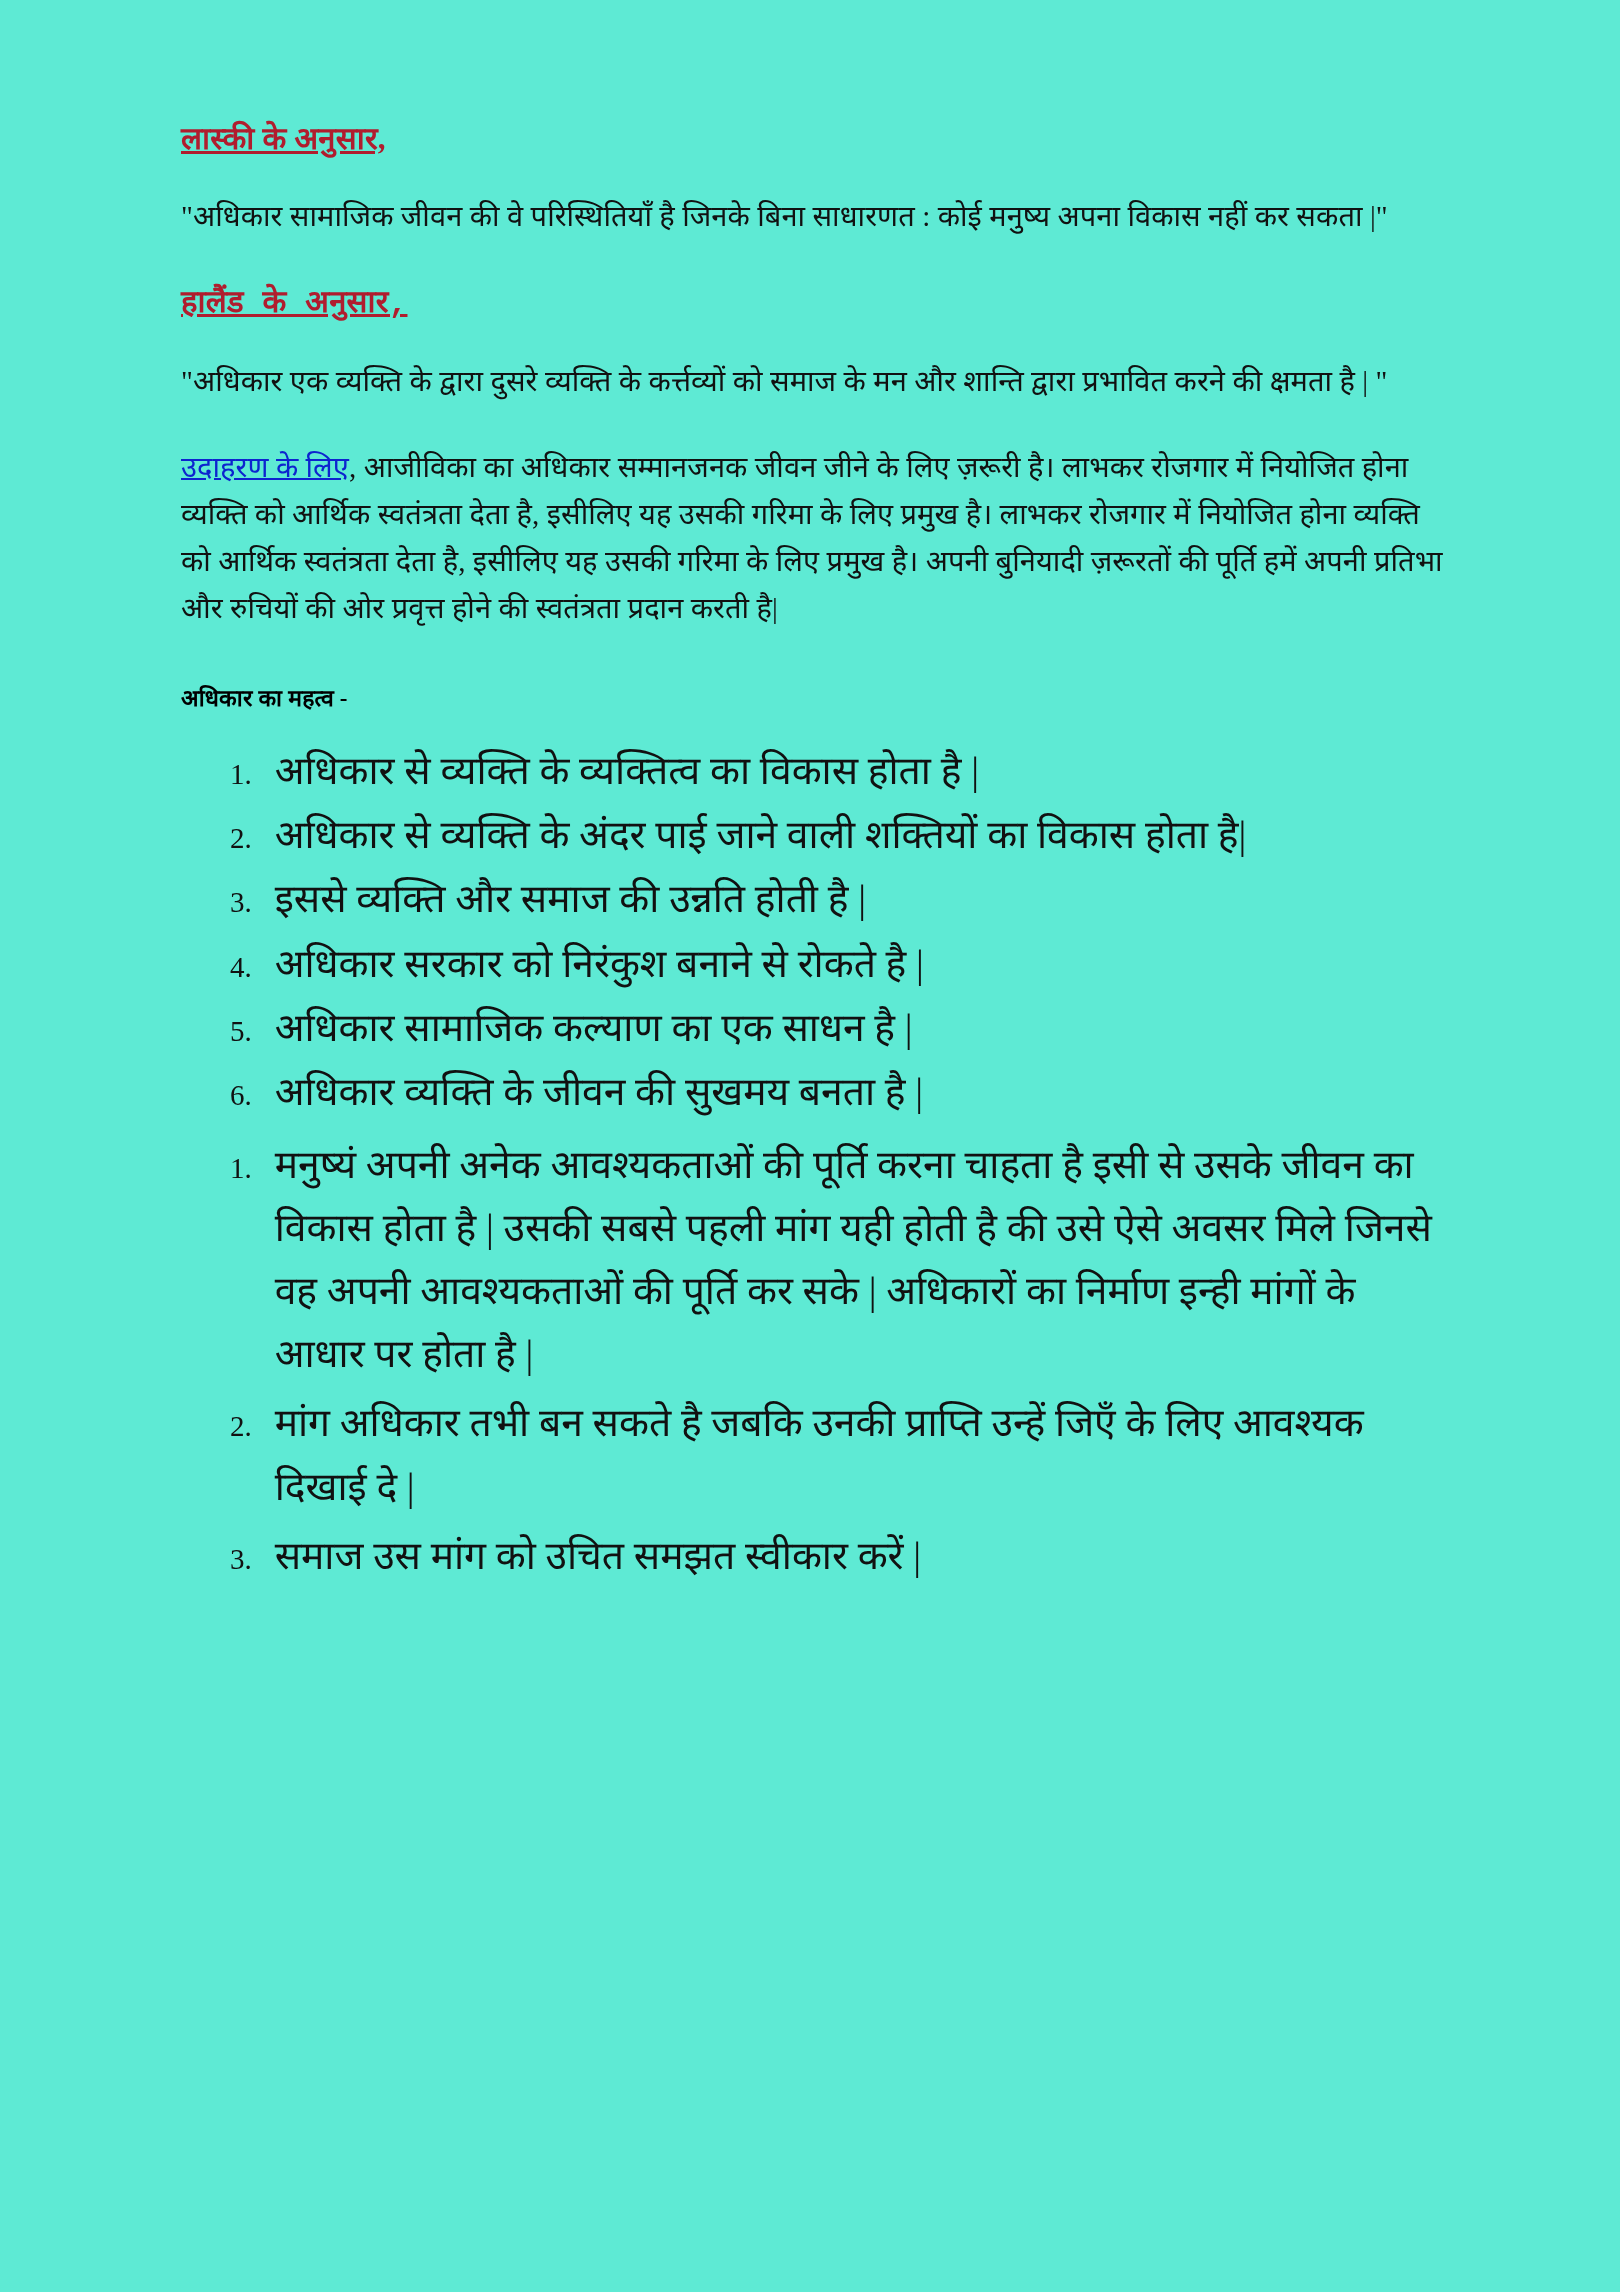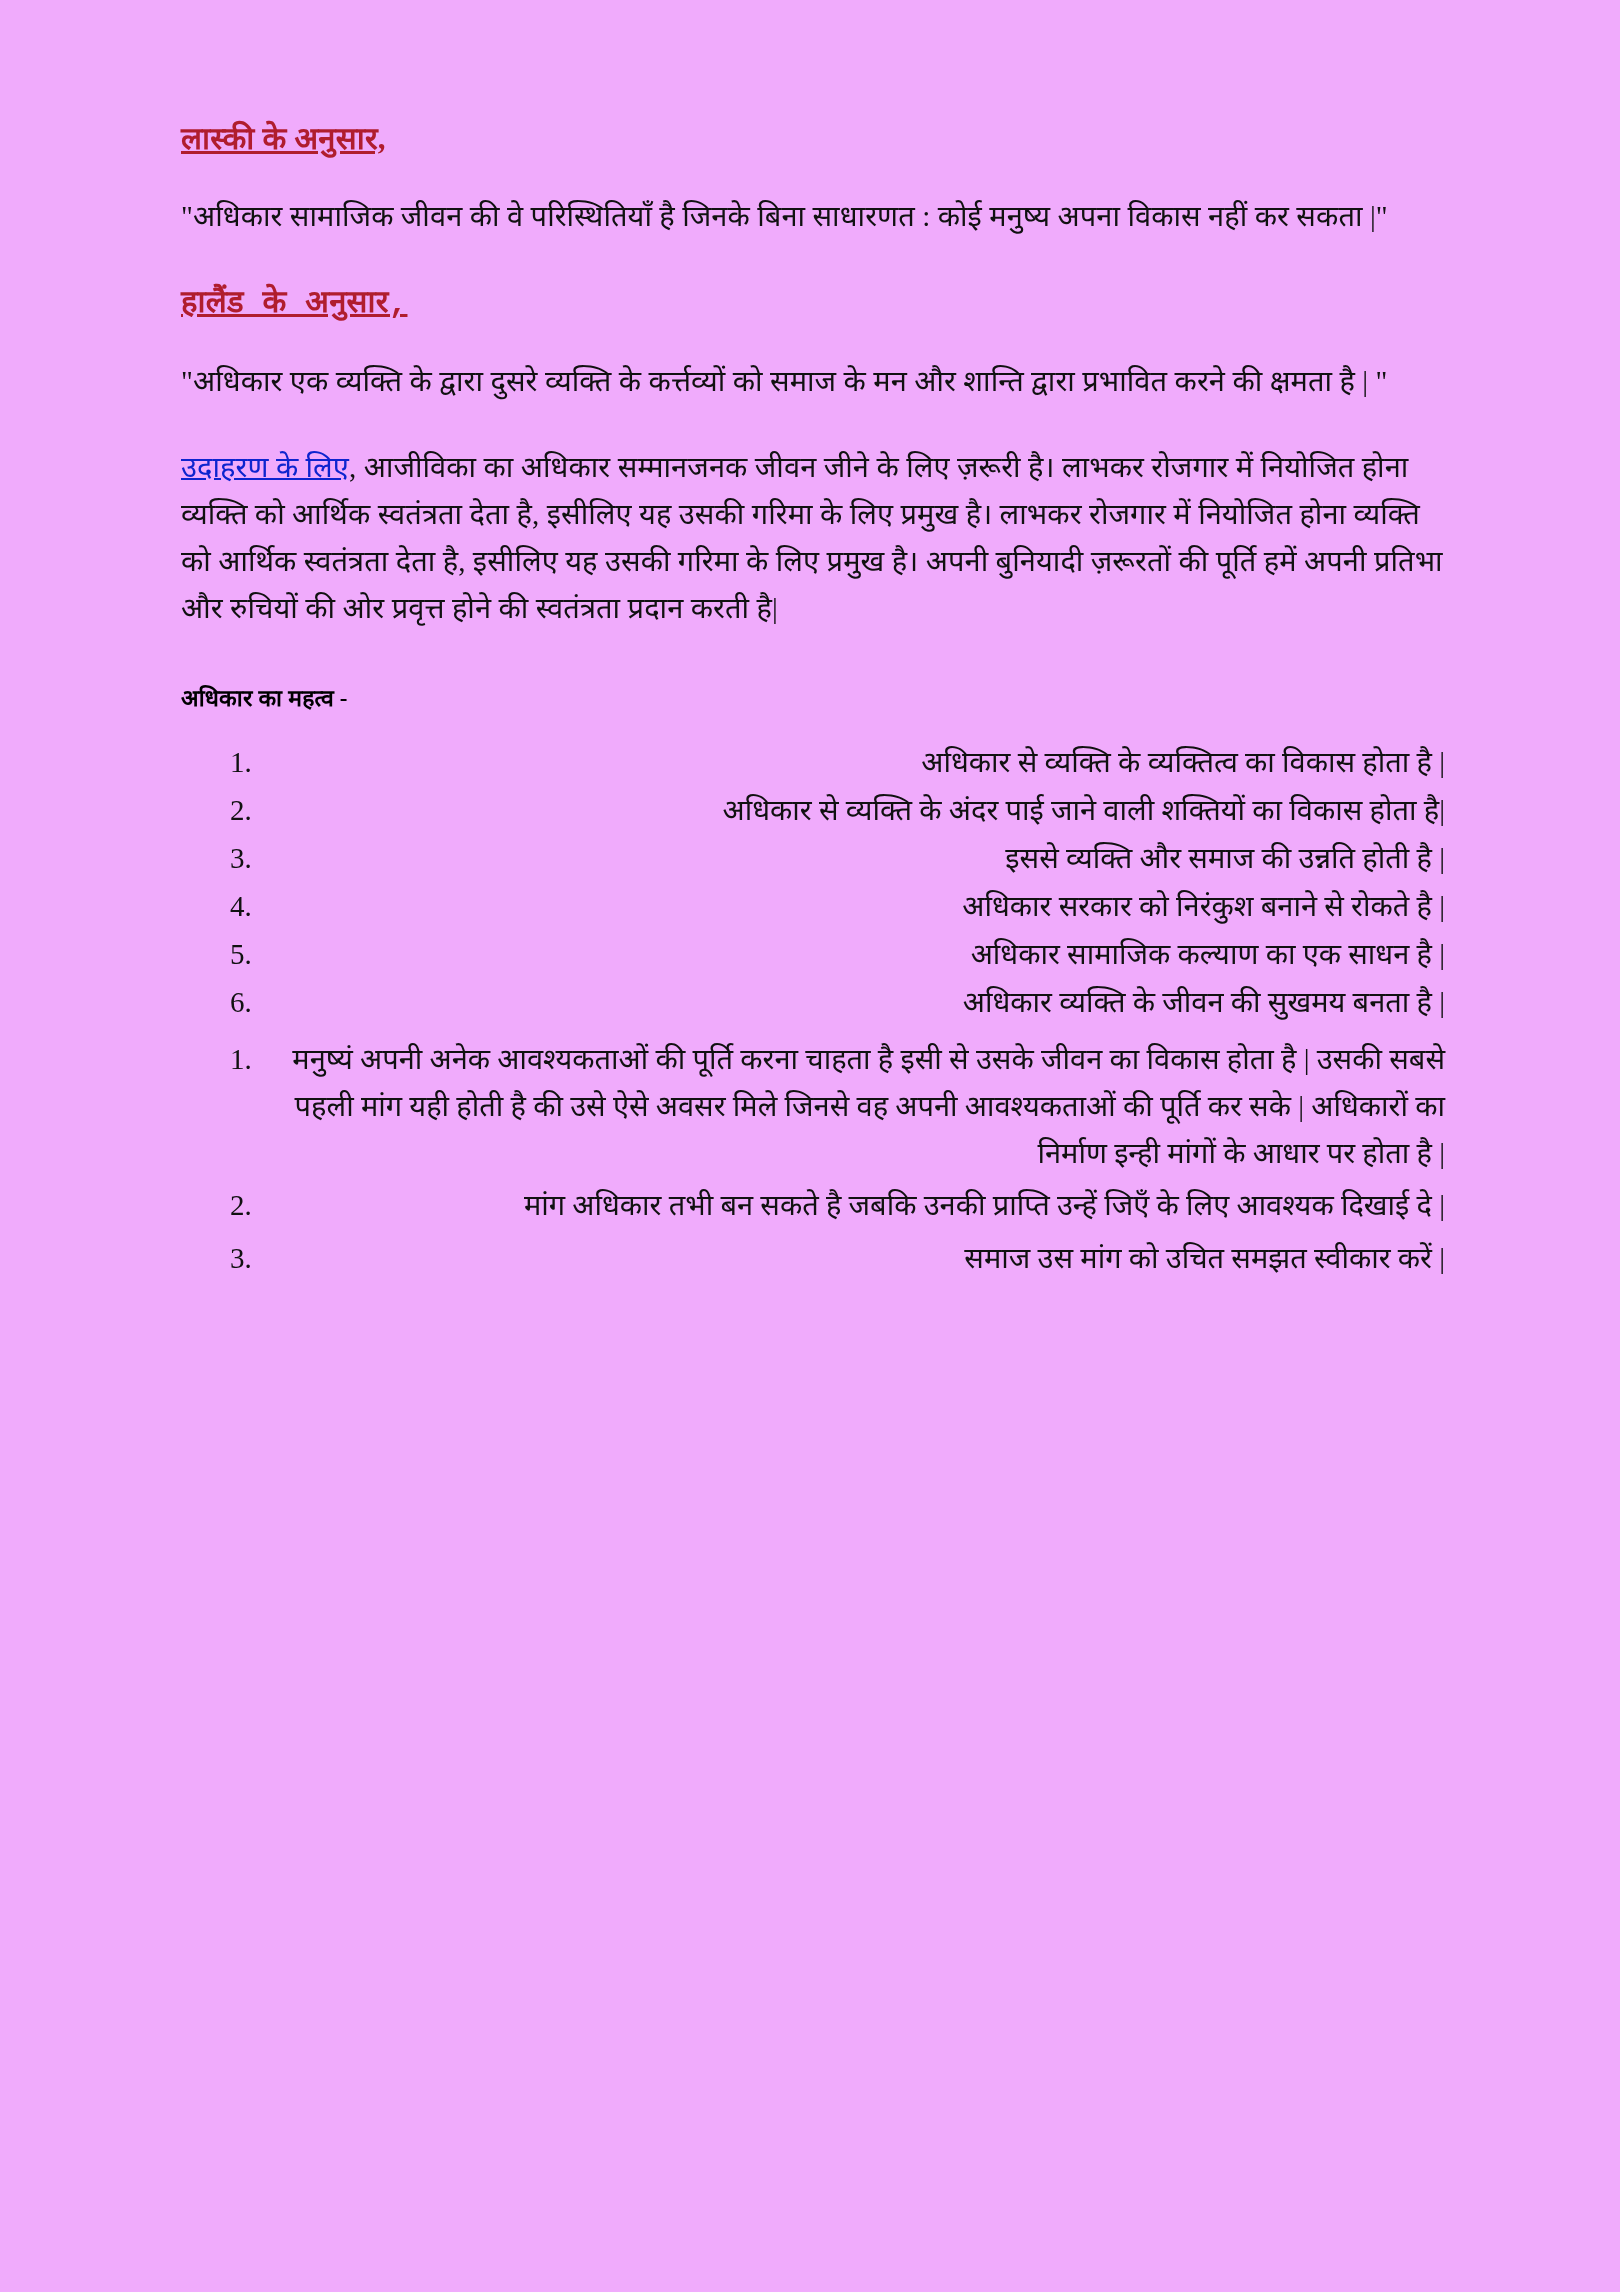--- a/index.html
+++ b/index.html
@@ -12,21 +12,21 @@
   body {
     font-family: "Liberation Serif", "DejaVu Serif", serif;
     color: #000000;
   }
 
   .page {
     position: relative;
     width: 1620px;
     height: 2293px;
     margin: 0 auto;
-    background: #f0abfc;
+    background: #5eead4;
     box-sizing: border-box;
     padding: 118px 176px 0 181px;
     overflow: hidden;
   }
 
   .content {
     width: 1264px;
   }
 
   
@@ -84,26 +84,25 @@
 
   
   ol.num-list {
     margin: 0 0 9.8px 0;
     padding-left: 78px;
     list-style-position: outside;
     list-style-type: decimal;
   }
 
   ol.num-list > li {
-    font-size: 29px;
+    font-size: 39px;
     line-height: 1.62;
     margin: 0 0 3.9px 0;
     padding-left: 15.7px;
     color: #111111;
-    text-align: right;
   }
 
   ol.num-list > li::marker {
     font-size: 29px;
     color: #111111;
   }
 
   ol.num-list.tight > li {
     margin-bottom: 1px;
   }

